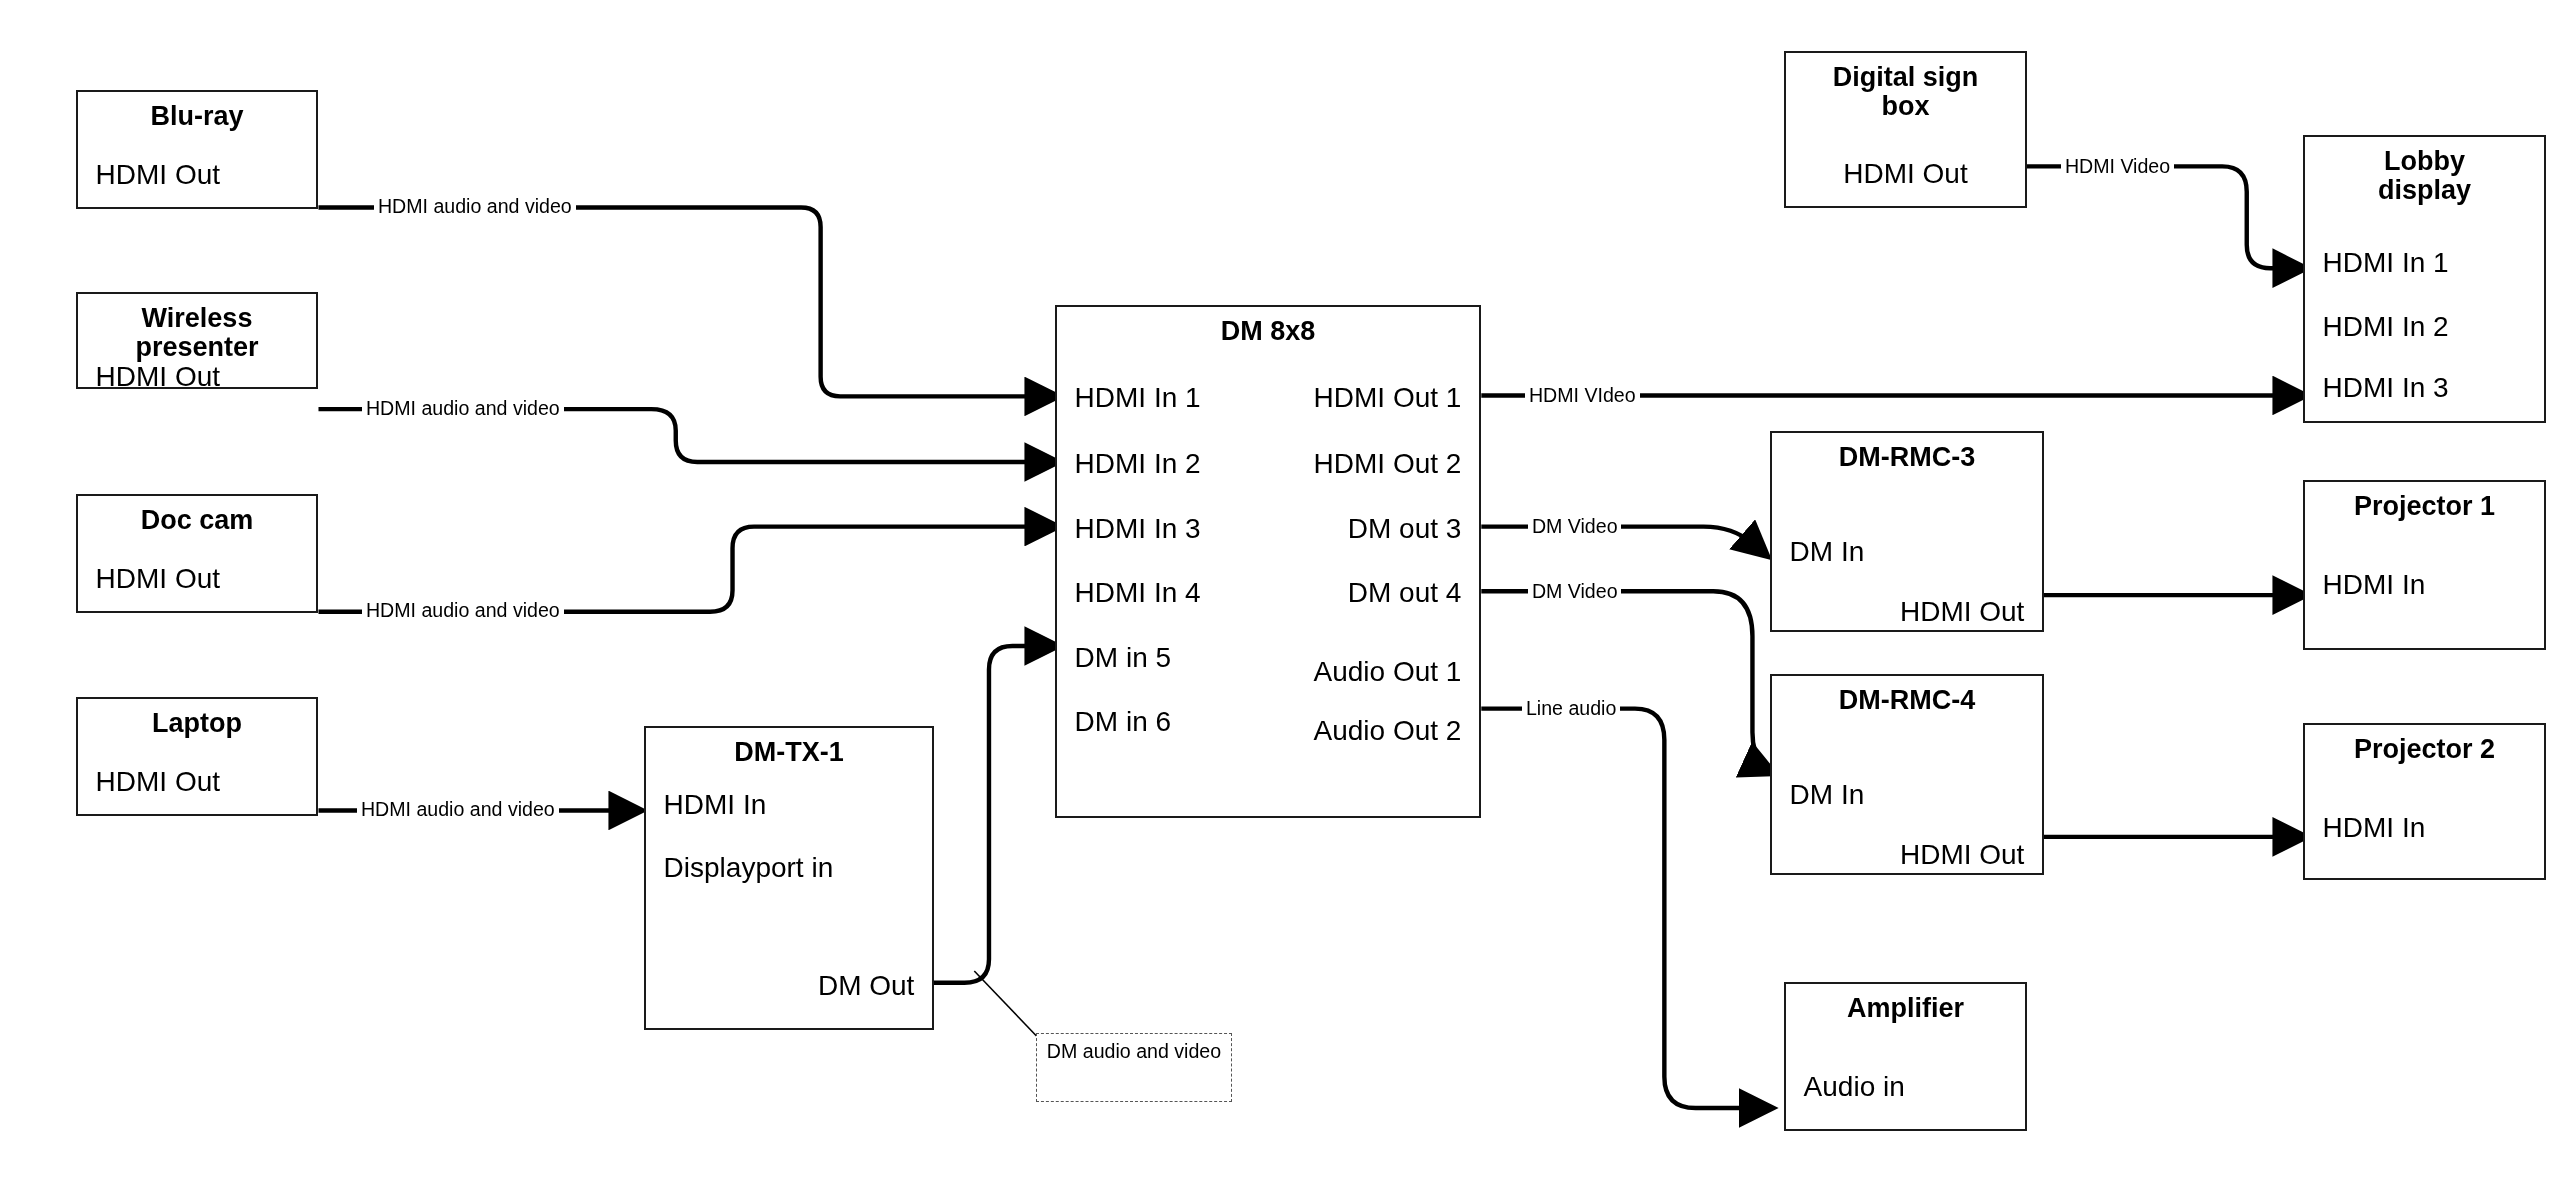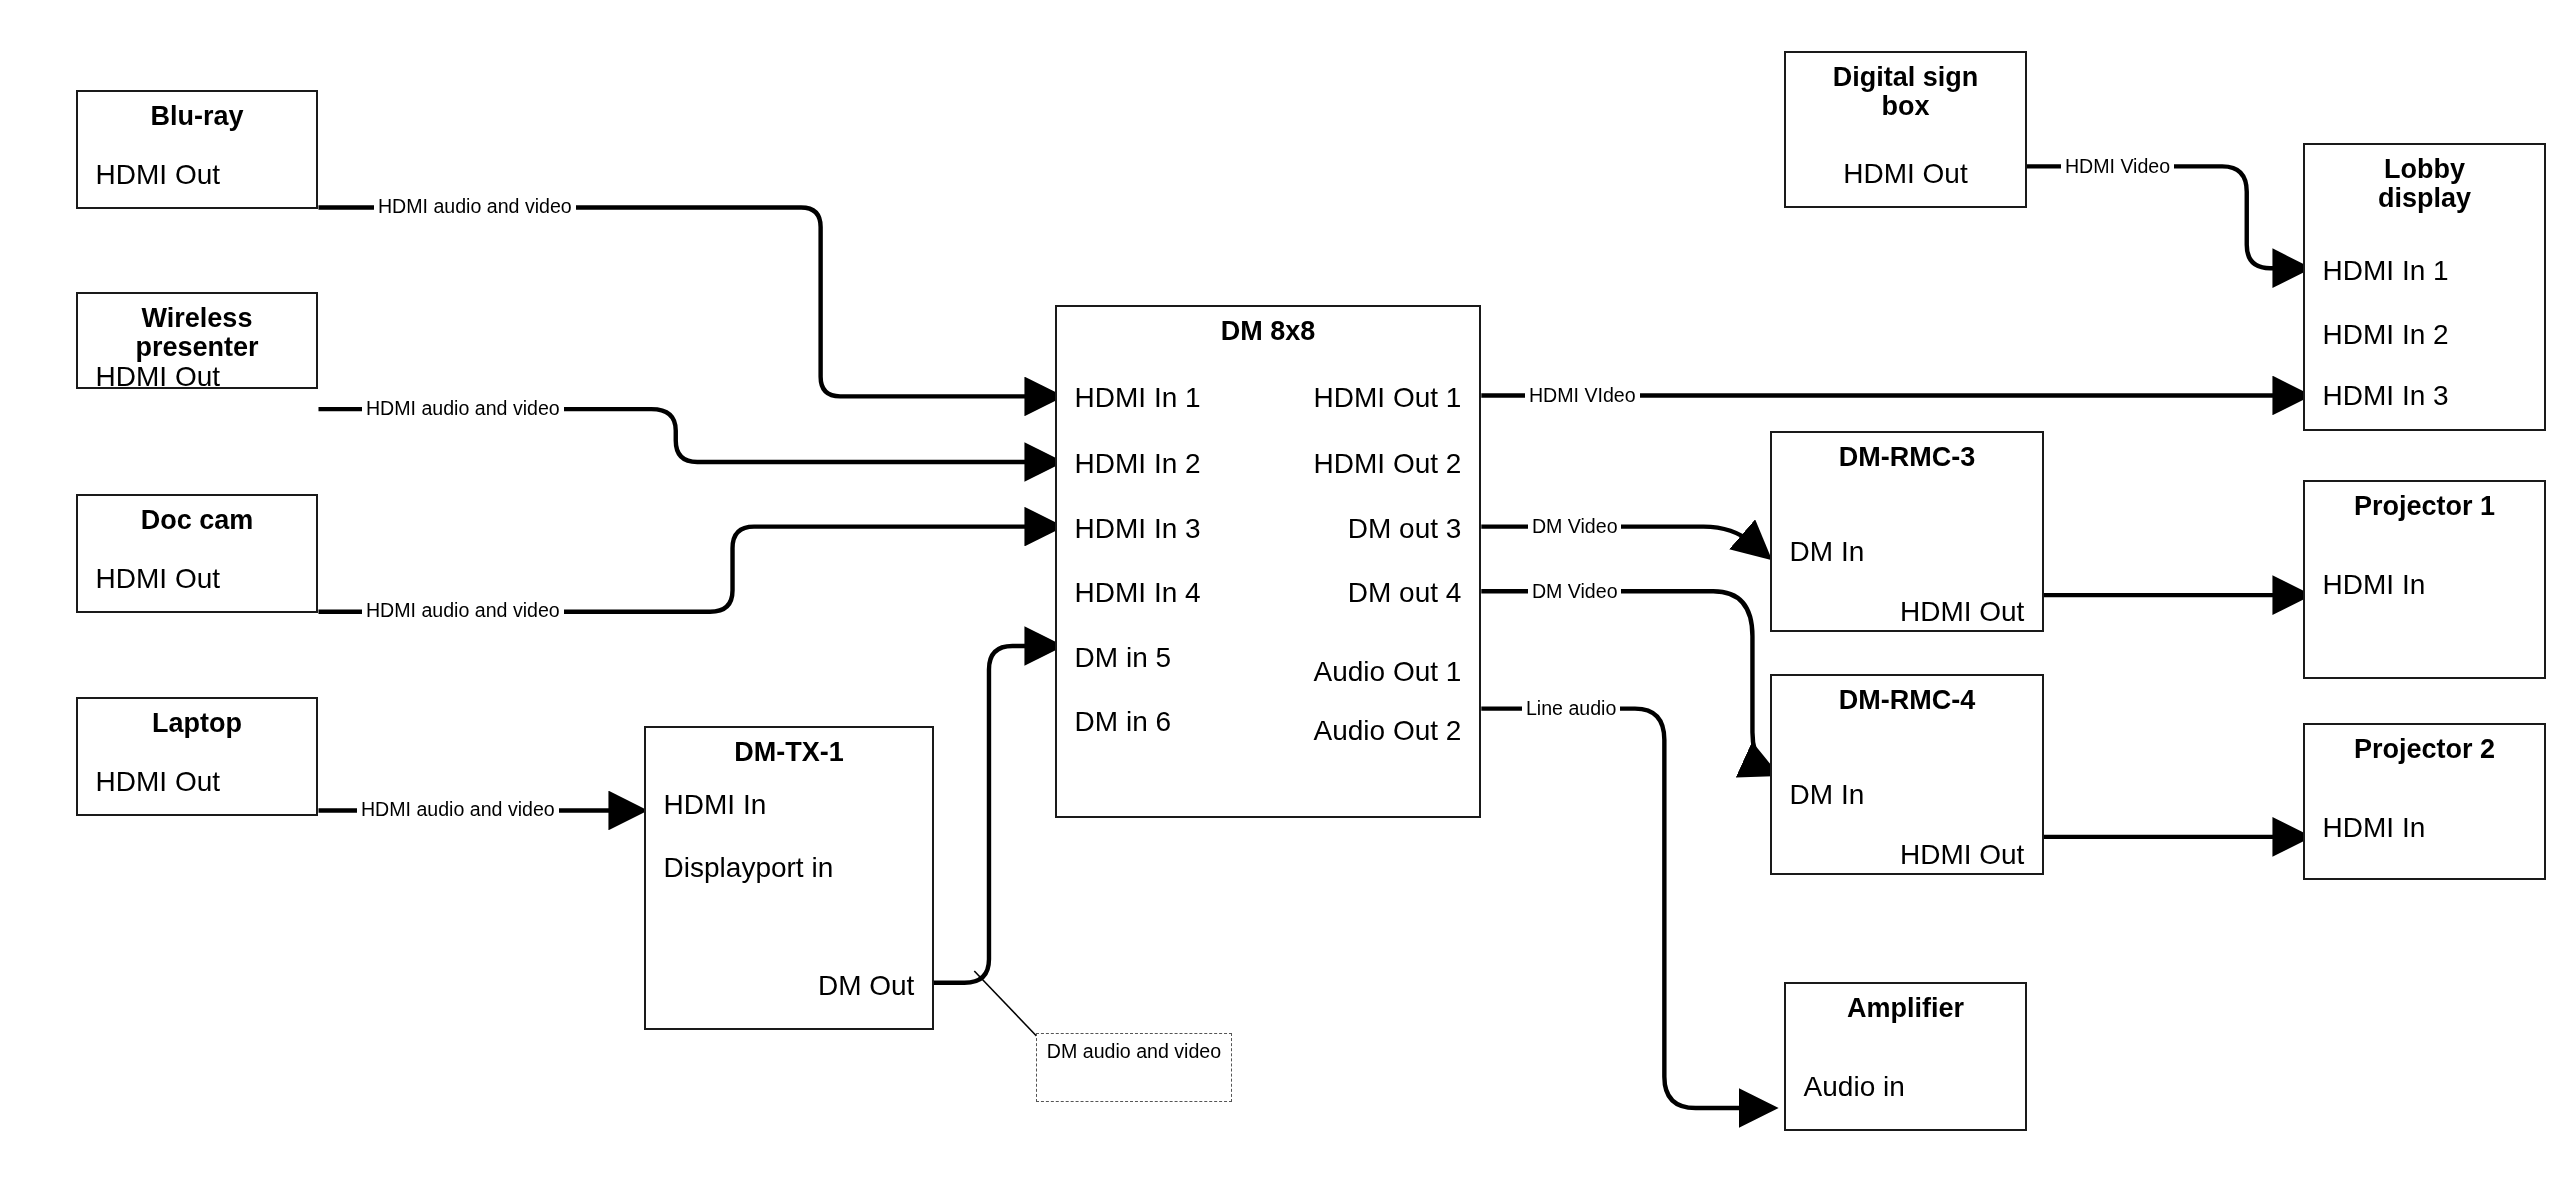--- a/index.html
+++ b/index.html
@@ -151,40 +151,40 @@
     <div class="port right" style="top:273px;">DM out 4</div>
     <div class="port right" style="top:352px;">Audio Out 1</div>
     <div class="port right" style="top:411px;">Audio Out 2</div>
   </div>
 
   <div class="node" style="left:1784px; top:51px; width:243px; height:157px;">
     <div class="title" style="padding-left:35px;padding-right:35px;">Digital sign box</div>
     <div class="port center" style="top:108px;">HDMI Out</div>
   </div>
 
-  <div class="node" style="left:2303px; top:143px; width:243px; height:288px;">
+  <div class="node" style="left:2303px; top:135px; width:243px; height:288px;">
     <div class="title" style="padding-left:39px;padding-right:39px;">Lobby display</div>
     <div class="port left" style="top:113px;">HDMI In 1</div>
     <div class="port left" style="top:177px;">HDMI In 2</div>
     <div class="port left" style="top:238px;">HDMI In 3</div>
   </div>
 
   <div class="node" style="left:1770px; top:431px; width:274px; height:201px;">
     <div class="title">DM-RMC-3</div>
     <div class="port left" style="top:106px;">DM In</div>
     <div class="port right" style="top:166px;">HDMI Out</div>
   </div>
 
   <div class="node" style="left:1770px; top:674px; width:274px; height:201px;">
     <div class="title">DM-RMC-4</div>
     <div class="port left" style="top:106px;">DM In</div>
     <div class="port right" style="top:166px;">HDMI Out</div>
   </div>
 
-  <div class="node" style="left:2303px; top:480px; width:243px; height:199px;">
+  <div class="node" style="left:2303px; top:480px; width:243px; height:170px;">
     <div class="title">Projector 1</div>
     <div class="port left" style="top:90px;">HDMI In</div>
   </div>
 
   <div class="node" style="left:2303px; top:723px; width:243px; height:157px;">
     <div class="title">Projector 2</div>
     <div class="port left" style="top:90px;">HDMI In</div>
   </div>
 
   <div class="node" style="left:1784px; top:982px; width:243px; height:149px;">

